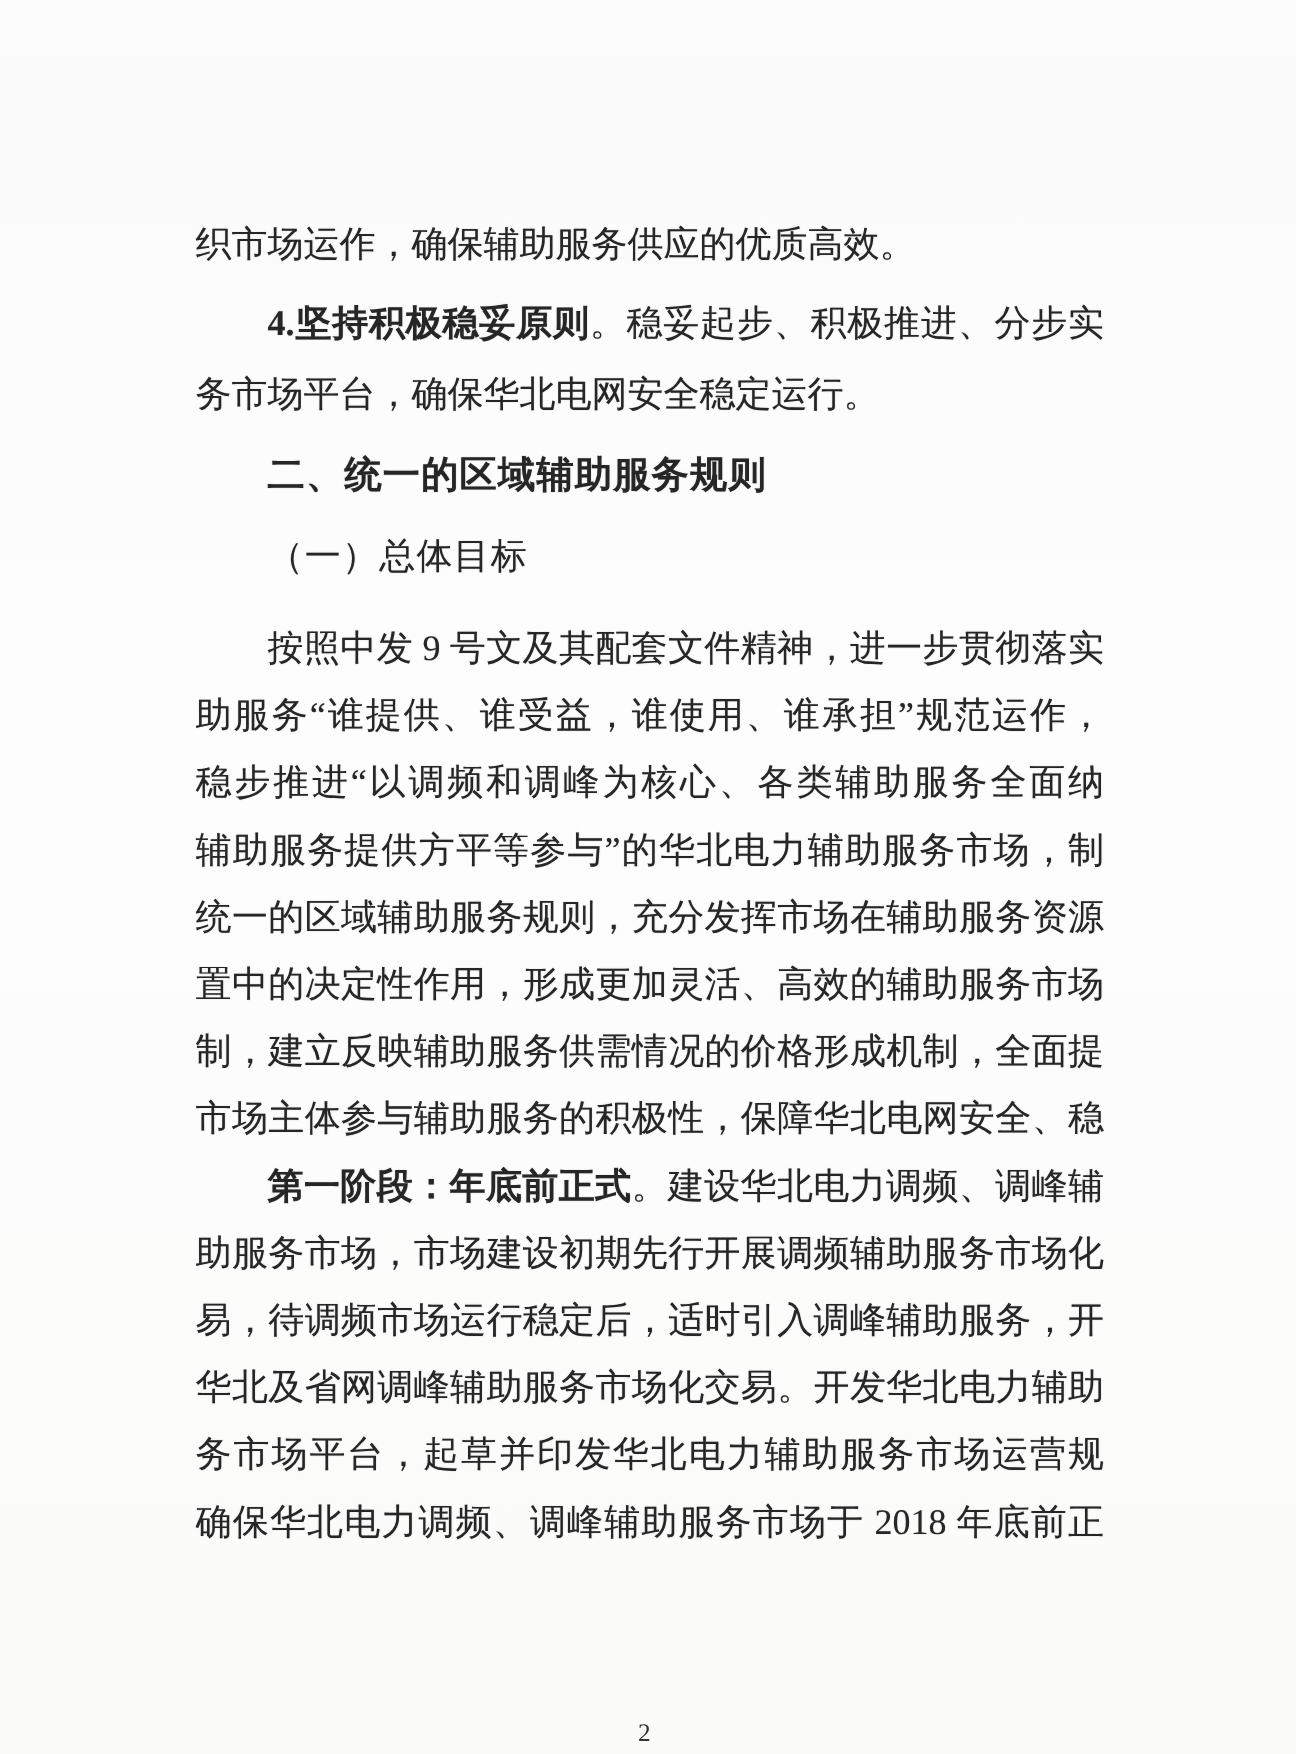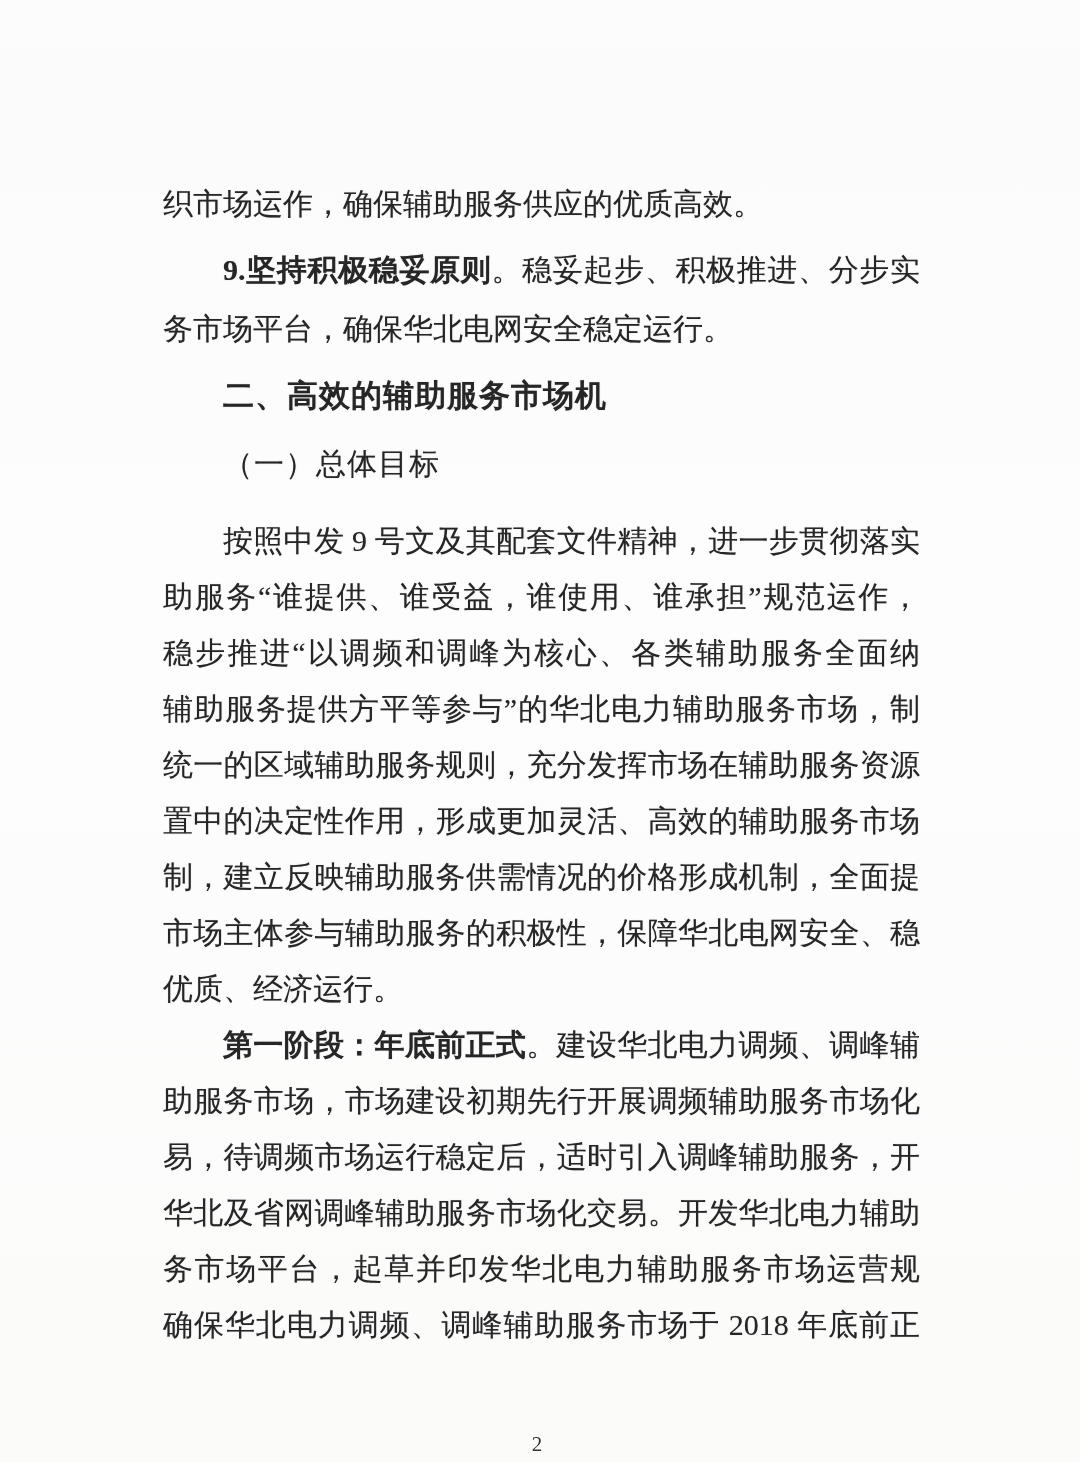--- a/index.html
+++ b/index.html
@@ -69,33 +69,32 @@
     color: #333;
     font-family: "Liberation Serif", "DejaVu Serif", serif;
   }
 </style>
 </head>
 <body>
 
 <div class="page">
   <div class="doc-body">
       <div class="line body"><span class="reg">织市场运作，确保辅助服务供应的优质高效。</span></div>
-      <div class="line body indent fill"><span class="bold">9.坚持积极稳妥原则</span><span class="reg">。稳妥起步、积极推进、分步实施、</span></div>
+      <div class="line body indent fill"><span class="bold">4.坚持积极稳妥原则</span><span class="reg">。稳妥起步、积极推进、分步实施、</span></div>
       <div class="line body"><span class="reg">务市场平台，确保华北电网安全稳定运行。</span></div>
-      <div class="line heading indent"><span class="bold">二、高效的辅助服务市场机</span></div>
+      <div class="line heading indent"><span class="bold">二、统一的区域辅助服务规则</span></div>
       <div class="line subheading indent"><span class="reg">（一）总体目标</span></div>
       <div class="line body indent fill"><span class="reg">按照中发 9 号文及其配套文件精神，进一步贯彻落实辅</span></div>
       <div class="line body fill"><span class="reg">助服务“谁提供、谁受益，谁使用、谁承担”规范运作，</span></div>
       <div class="line body fill"><span class="reg">稳步推进“以调频和调峰为核心、各类辅助服务全面纳入，</span></div>
       <div class="line body fill"><span class="reg">辅助服务提供方平等参与”的华北电力辅助服务市场，制定</span></div>
       <div class="line body fill"><span class="reg">统一的区域辅助服务规则，充分发挥市场在辅助服务资源配</span></div>
       <div class="line body fill"><span class="reg">置中的决定性作用，形成更加灵活、高效的辅助服务市场机</span></div>
       <div class="line body fill"><span class="reg">制，建立反映辅助服务供需情况的价格形成机制，全面提升</span></div>
       <div class="line body fill"><span class="reg">市场主体参与辅助服务的积极性，保障华北电网安全、稳定、</span></div>
-      <div class="line body"><span class="reg">优质、经济运行。</span></div>
       <div class="line body indent fill"><span class="bold">第一阶段：年底前正式</span><span class="reg">。建设华北电力调频、调峰辅</span></div>
       <div class="line body fill"><span class="reg">助服务市场，市场建设初期先行开展调频辅助服务市场化交</span></div>
       <div class="line body fill"><span class="reg">易，待调频市场运行稳定后，适时引入调峰辅助服务，开展</span></div>
       <div class="line body fill"><span class="reg">华北及省网调峰辅助服务市场化交易。开发华北电力辅助服</span></div>
       <div class="line body fill"><span class="reg">务市场平台，起草并印发华北电力辅助服务市场运营规则，</span></div>
       <div class="line body fill"><span class="reg">确保华北电力调频、调峰辅助服务市场于 2018 年底前正式</span></div>
     </div>
   <div class="footer">2</div>
 </div>
 

